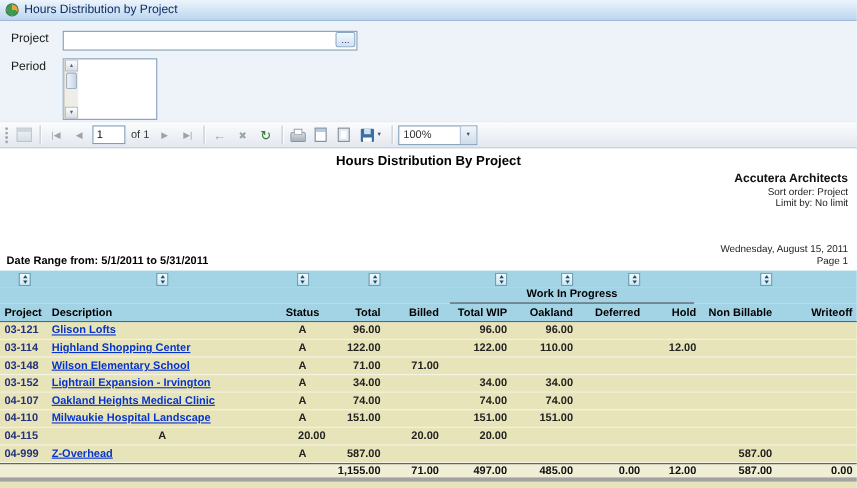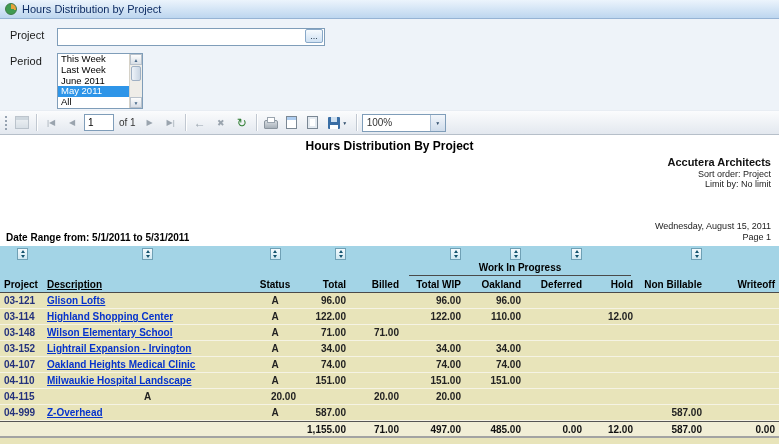--- a/index.html
+++ b/index.html
@@ -47,21 +47,21 @@
     border-radius:2px 2px 1px 1px; position:relative; margin-top:3px; }
   .icon-printer::before { content:""; position:absolute; top:-4px; left:2px; right:2px; height:4px; background:#fff; border:1px solid #9aa4ae; }
   .icon-page { width:11px; height:13px; background:#fff; border:1px solid #7a8794; }
   .icon-page.layout { box-shadow:inset 0 3px 0 #aecdf0; }
   .icon-page.setup { box-shadow:inset 0 0 0 2px #e4eaf0; }
   .icon-disk { width:12px; height:12px; background:#3a6ea5; position:relative; border-radius:1px; }
   .icon-disk::before { content:""; position:absolute; top:0; left:3px; right:3px; height:5px; background:#cfe0f0; }
   .icon-disk::after { content:""; position:absolute; bottom:0; left:2px; right:2px; height:4px; background:#fff; }
   .tbtn.export { gap:2px; min-width:26px; }
   .dd { font-size:5px; color:#33506e; }
-  .zoom-box { width:84px; height:18px; border:1px solid #7f9db9; background:#fff; display:flex; align-items:center;
+  .zoom-box { width:72px; height:18px; border:1px solid #7f9db9; background:#fff; display:flex; align-items:center;
     font-size:10px; padding-left:4px; cursor:pointer; }
   .zoom-arrow { margin-left:auto; width:15px; height:16px; background:linear-gradient(#f2f6fb,#cfdceb);
     border-left:1px solid #a9bed4; display:flex; align-items:center; justify-content:center; font-size:5px; color:#33506e; }
 
   
   .report { background:#fff; height:309px; font-size:10px; color:#111; }
   .report-header { height:111px; position:relative; }
   .rtitle { position:absolute; top:4px; left:0; right:0; text-align:center; font-size:12px; font-weight:bold; color:#000; }
   .company { position:absolute; top:21px; right:8px; font-size:11px; font-weight:bold; }
   .sort-order { position:absolute; top:34px; right:8px; font-size:9px; color:#222; }
@@ -71,25 +71,25 @@
   .daterange { position:absolute; top:97px; left:6px; font-size:10px; font-weight:bold; color:#000; }
 
   
   .rtable { width:779px; font-size:10px; font-weight:bold; }
   .trow { display:grid; grid-template-columns:45px 205px 50px 50px 53px 62px 60px 61px 51px 69px 73px; align-items:center; }
   .sort-row { background:#a3d4e6; height:15px; }
   .group-row { background:#a3d4e6; height:15px; }
   .group-label { grid-column:6 / 10; text-align:center; border-bottom:1px solid #4a4a4a; height:100%; line-height:14px; margin:0 6px; color:#000; }
   .head-row { background:#a3d4e6; height:17px; border-bottom:1px solid #4a4a4a; color:#000; }
   .drow { background:#e8e4ba; height:16px; border-bottom:1px solid #f5f3e4; color:#222; }
-  .total-row { background:#f1eed6; height:17px; border-top:1px solid #555; border-bottom:2px solid #a3a3a3; color:#111; }
+  .total-row { background:#f1eed6; height:17px; border-top:1px solid #555; border-bottom:4px solid #a3a3a3; color:#111; }
   .filler { background:#e8e4ba; height:6px; }
   .td, .th, .sc { overflow:hidden; white-space:nowrap; }
   .c0 { text-align:left; padding-left:4px; }
-  .c1 { text-align:left; padding-left:2px;text-decoration:underline; }
+  .c1 { text-align:left; padding-left:2px; }
   .c2 { text-align:center; }
   .c3,.c4,.c5,.c6,.c7,.c8,.c9,.c10 { text-align:right; padding-right:4px; }
   .sort-row .c0, .sort-row .c1, .sort-row .c2 { text-align:center; padding:0; }
   .drow .c0 { color:#23317c; }
   .drow .c1 { color:#0633cc; text-decoration:underline; cursor:pointer; }
   .spinner { display:inline-flex; flex-direction:column; width:11px; height:12px; border:1px solid #6fa0b5;
     background:linear-gradient(#f4fafd,#cfe8f2); vertical-align:middle; cursor:pointer; }
   .spin-up, .spin-down { flex:1; display:flex; align-items:center; justify-content:center; }
   .spin-up::after { content:""; border-left:2.5px solid transparent; border-right:2.5px solid transparent; border-bottom:3px solid #14536e; }
   .spin-down::after { content:""; border-left:2.5px solid transparent; border-right:2.5px solid transparent; border-top:3px solid #14536e; }
@@ -108,27 +108,20 @@
     <div class="form-row">
       <label>Project</label>
       <div class="project-wrap">
         <input class="project-input" value="" style="">
         <button class="browse-btn">...</button>
       </div>
     </div>
     <div class="form-row">
       <label>Period</label>
       <div class="listbox">
-        <div class="list-items" id="period-items">
-            <div class="list-item">This Week</div>
-            <div class="list-item">Last Week</div>
-            <div class="list-item">June 2011</div>
-            <div class="list-item selected">May 2011</div>
-            <div class="list-item">All</div>
-          </div>
         <div class="list-scrollbar">
           <div class="scroll-arrow">▲</div>
           <div class="scroll-thumb"></div>
           <div class="scroll-track"></div>
           <div class="scroll-arrow">▼</div>
         </div>
       </div>
     </div>
   </div>
 

